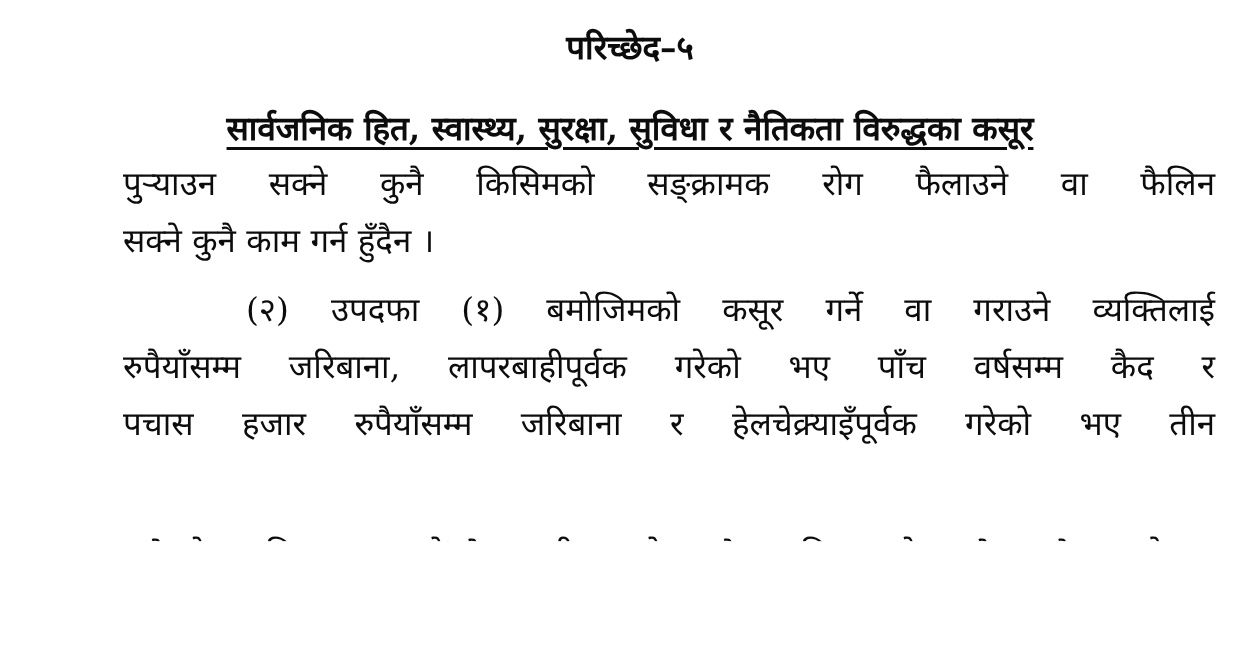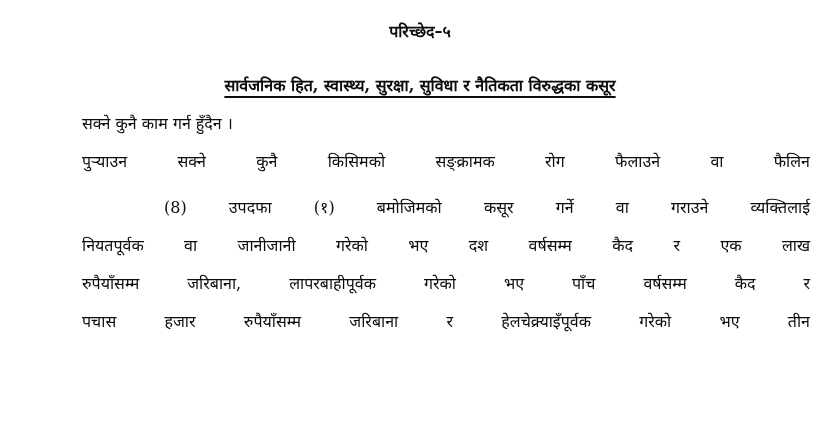--- a/index.html
+++ b/index.html
@@ -2,21 +2,21 @@
 <html><head>
 <meta charset="utf-8">
 <style>
   html,body{margin:0;padding:0;background:#ffffff;}
   .page{
     position:relative;
     width:840px;height:361px;
     background:#ffffff;
     color:#0c0c0c;
     font-family:"DejaVu Serif","DejaVu Sans",serif;
-    font-size:16px;
+    font-size:22px;
     overflow:hidden;
   }
   .heading{
     text-align:center;
     font-weight:700;
     line-height:38px;
     margin:0 20px;
   }
   .h1{padding-top:13px;}
   .h2{margin-top:16px;}
@@ -65,25 +65,24 @@
   </div>
 
   <div class="heading h1">
     <span>परिच्छेद–५</span>
   </div>
 
   <div class="heading h2">
     <span class="underlined">सार्वजनिक हित, स्वास्थ्य, सुरक्षा, सुविधा र नैतिकता विरुद्धका कसूर</span>
   </div>
 
+  <div class="line sec-cont">पुऱ्याउन सक्ने कुनै किसिमको सङ्क्रामक रोग फैलाउने वा फैलिन</div>
   <div class="line sec-cont last-line">सक्ने कुनै काम गर्न हुँदैन ।</div>
-  <div class="line sec-cont">पुऱ्याउन सक्ने कुनै किसिमको सङ्क्रामक रोग फैलाउने वा फैलिन</div>
 
-  <div class="line par-first">(8) उपदफा (१) बमोजिमको कसूर गर्ने वा गराउने व्यक्तिलाई</div>
-  <div class="line sec-cont">नियतपूर्वक वा जानीजानी गरेको भए दश वर्षसम्म कैद र एक लाख</div>
+  <div class="line par-first">(२) उपदफा (१) बमोजिमको कसूर गर्ने वा गराउने व्यक्तिलाई</div>
   <div class="line sec-cont">रुपैयाँसम्म जरिबाना, लापरबाहीपूर्वक गरेको भए पाँच वर्षसम्म कैद र</div>
   <div class="line sec-cont">पचास हजार रुपैयाँसम्म जरिबाना र हेलचेक्र्याइँपूर्वक गरेको भए तीन</div>
 
   <div class="bottom-fragment">
     <div>े ो ि (ो) े ी ो ै ि ो े ै ो</div>
   </div>
 
 </div>
 
 </body></html>

